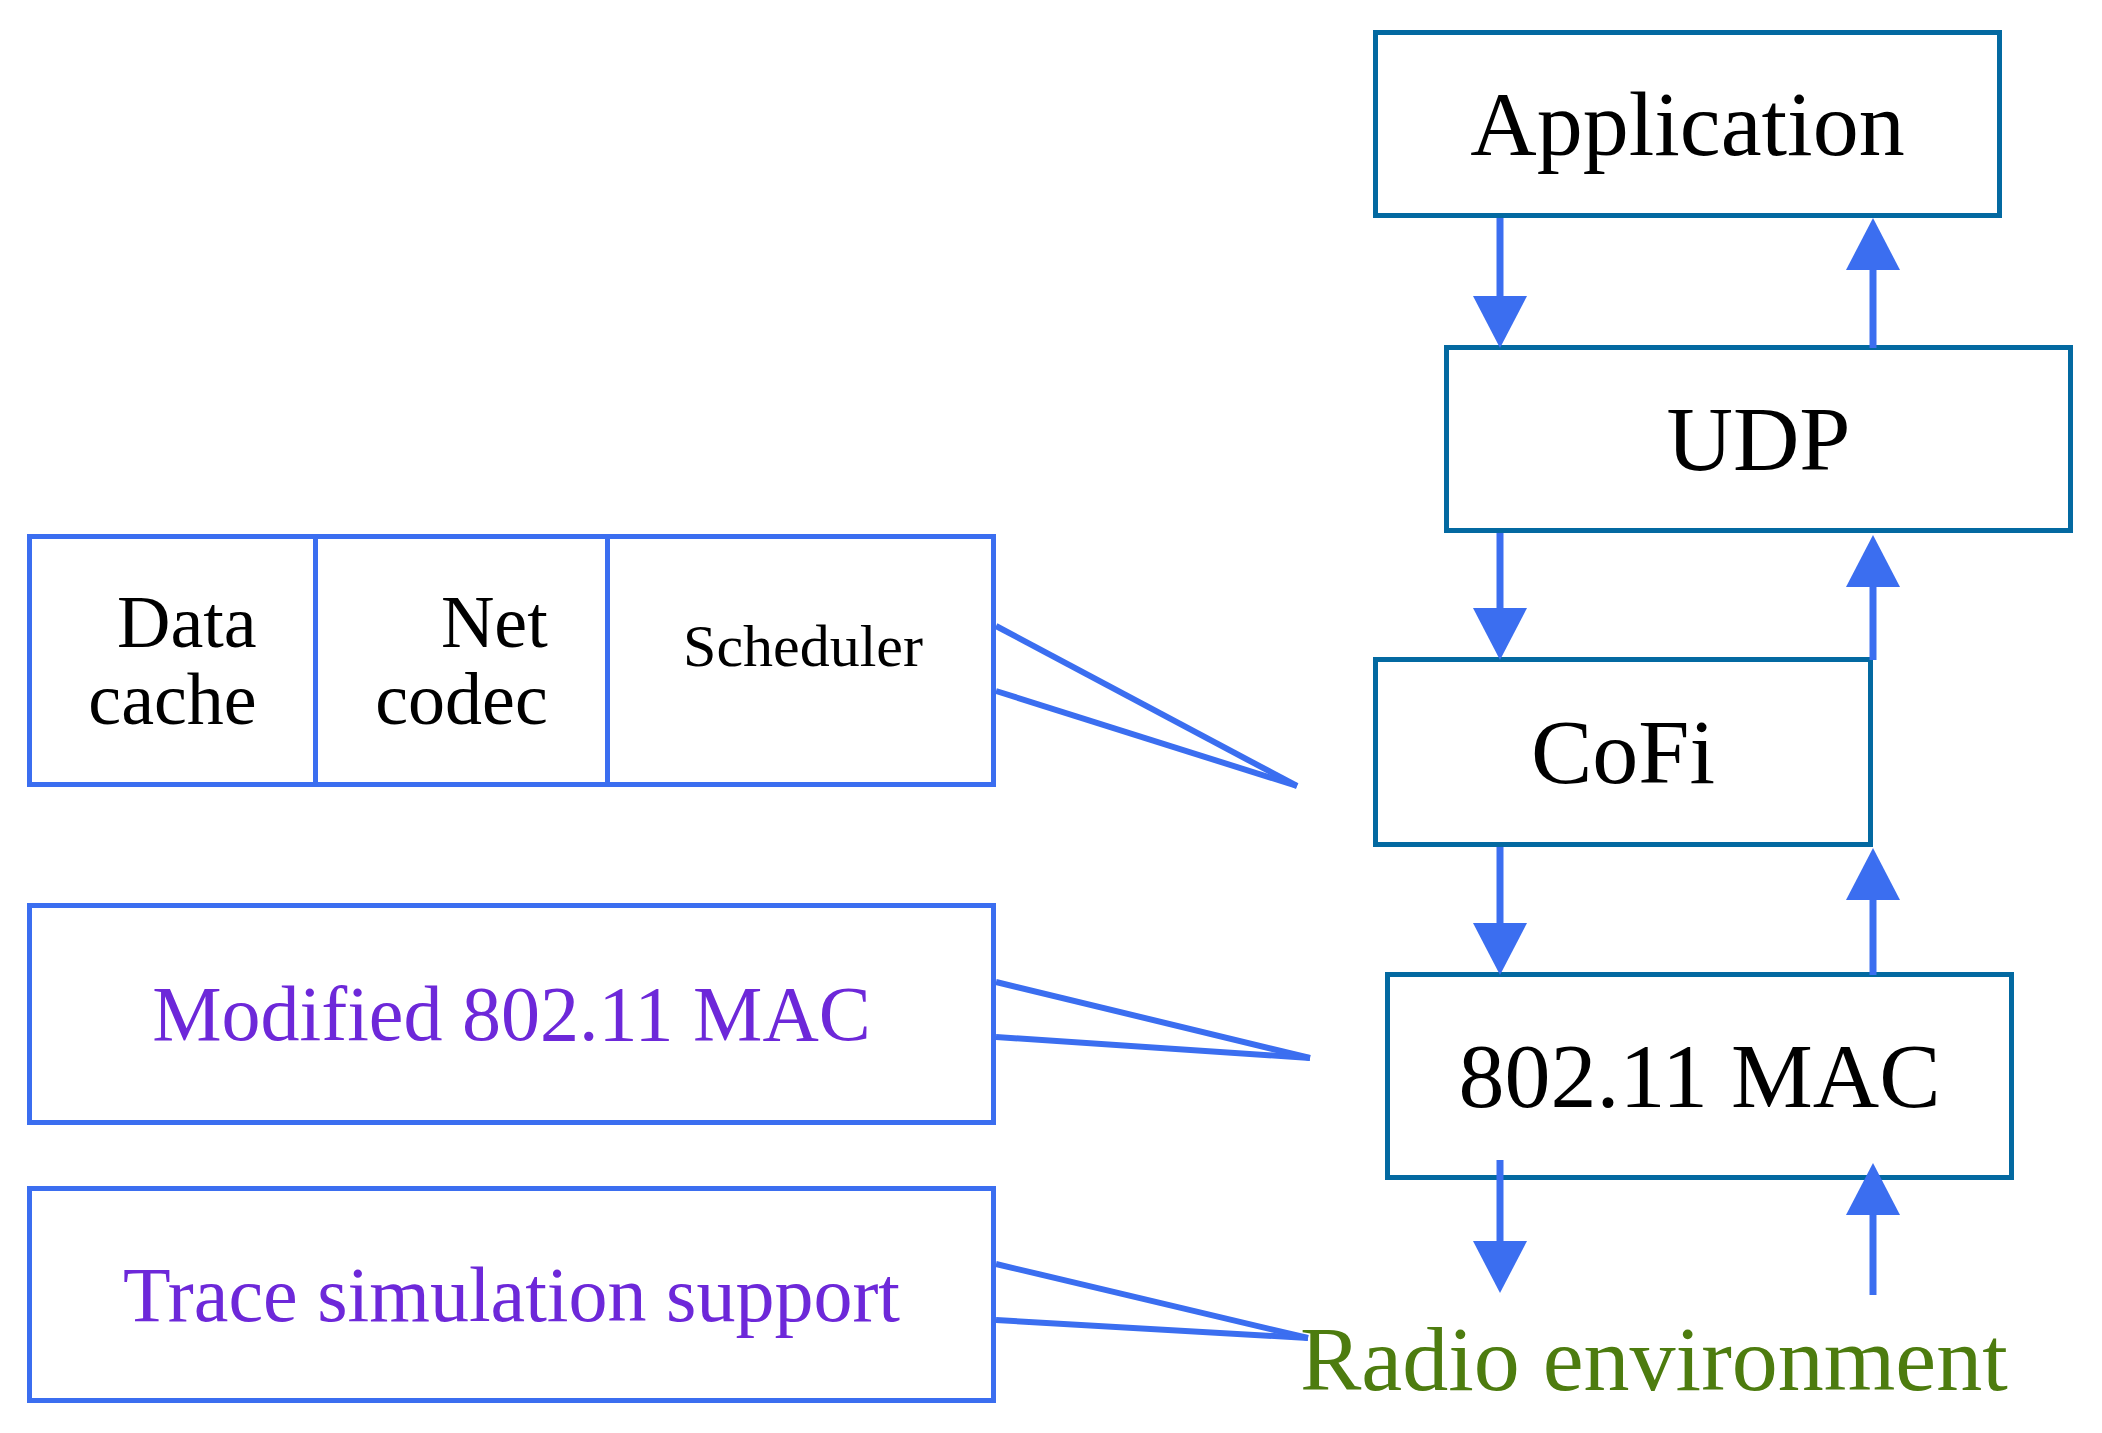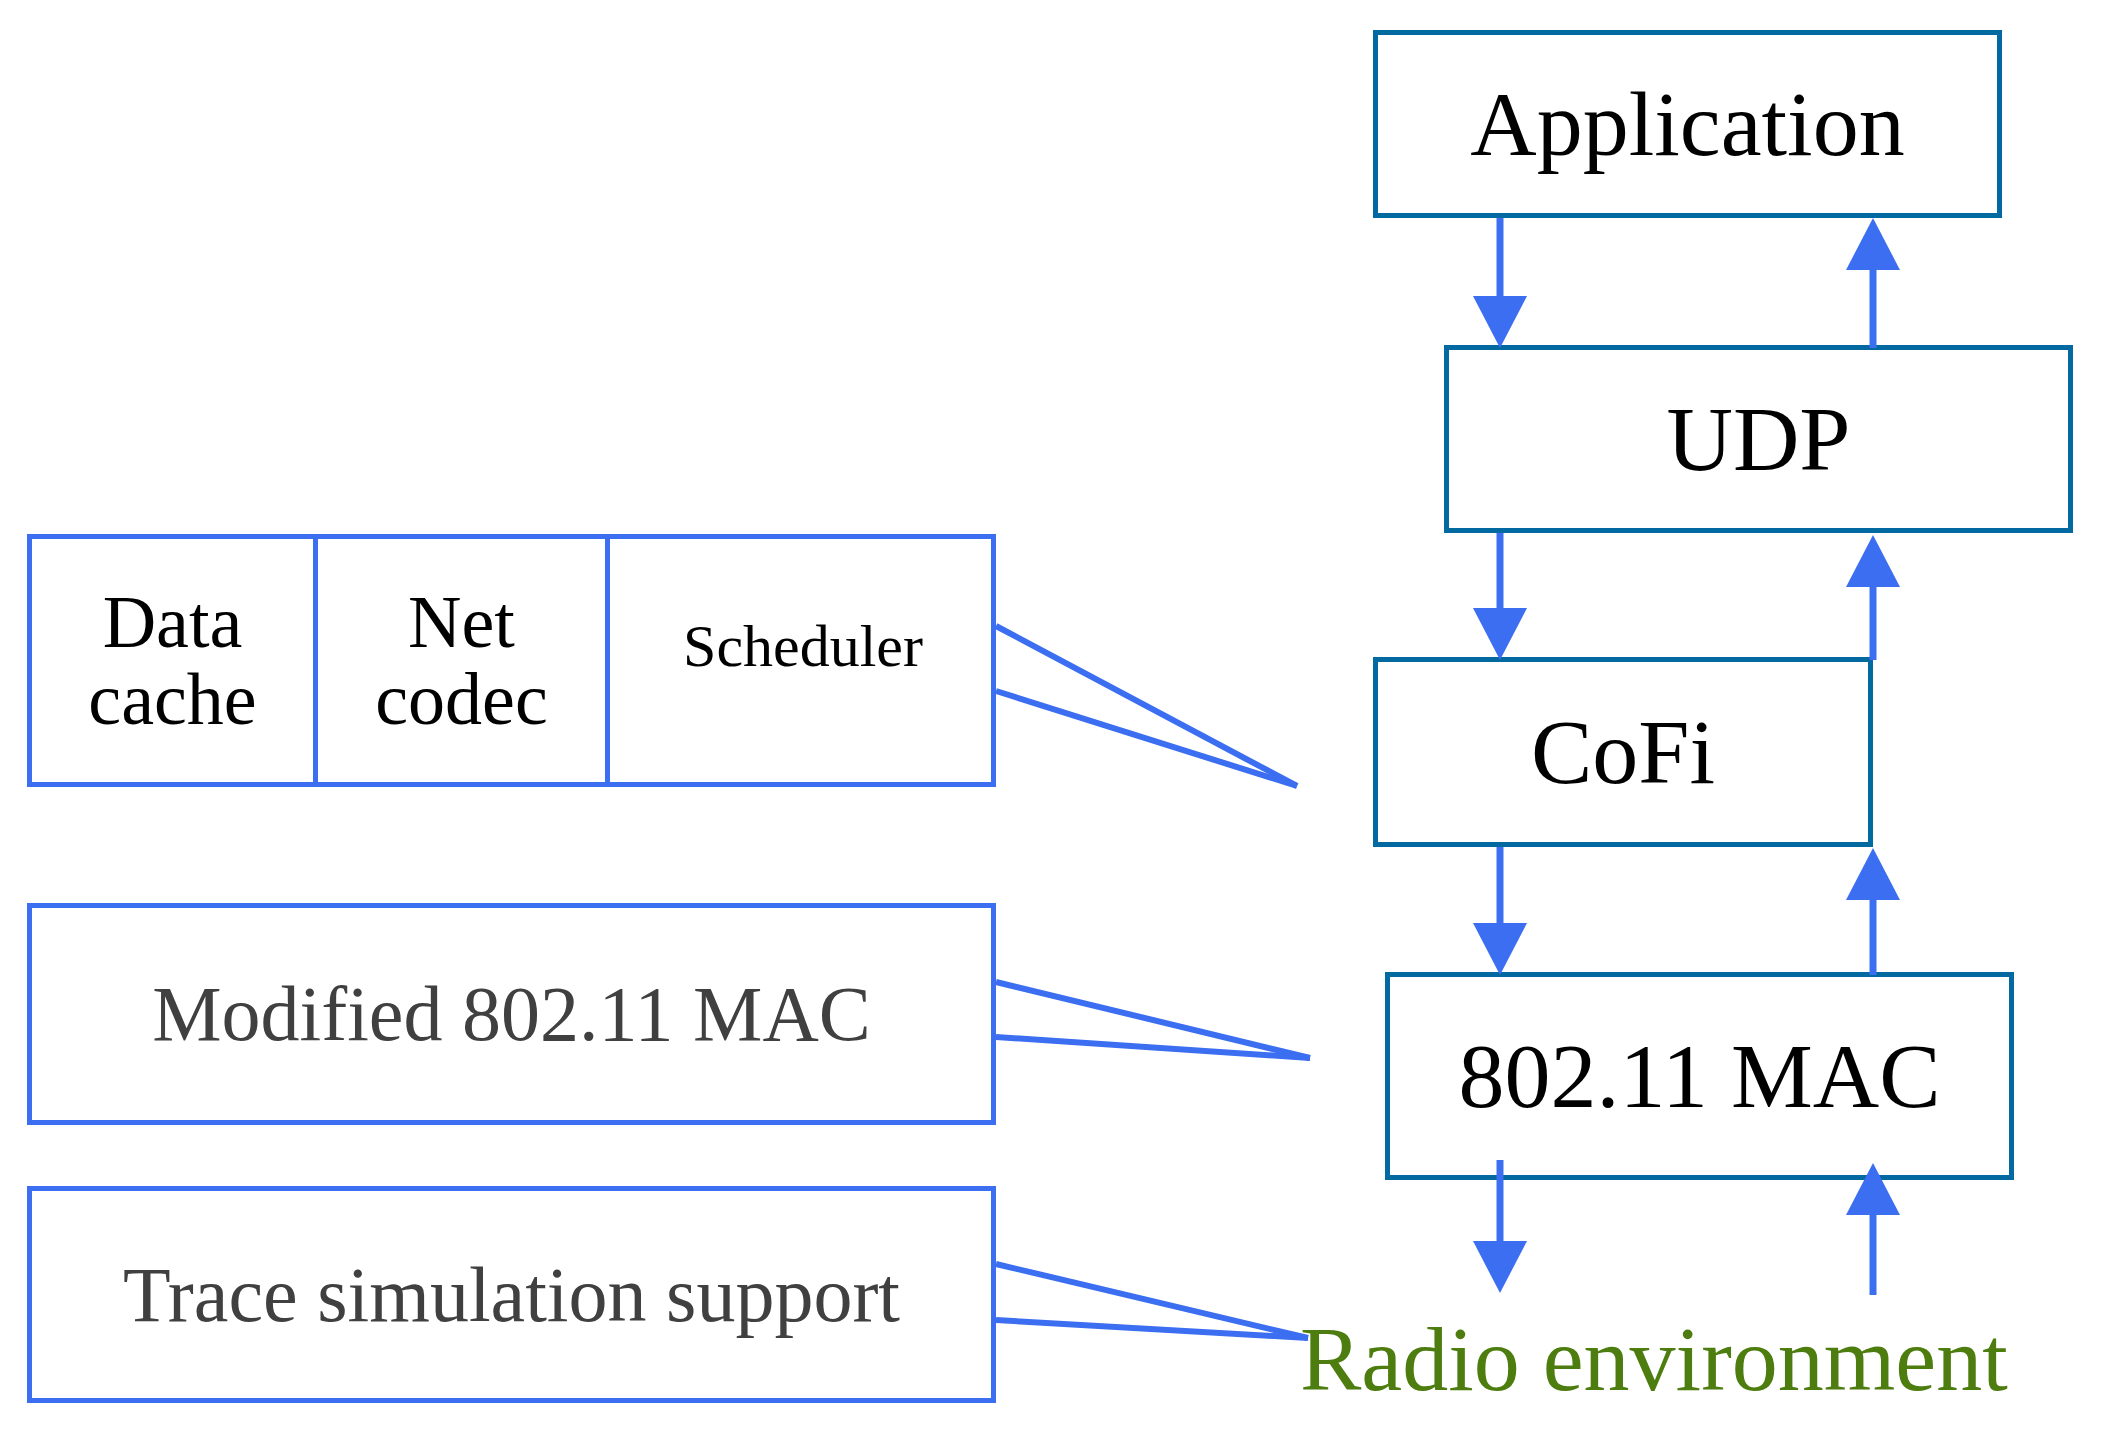--- a/index.html
+++ b/index.html
@@ -31,32 +31,32 @@
     line-height: 1;
     white-space: nowrap;
   }
   .feat-box {
     position: absolute;
     box-sizing: border-box;
     border: 5px solid #3b6ef0;
     background: #ffffff;
     display: flex;
     align-items: center;
-    color: #404040;
+    color: #6d28d9;
     font-family: "Liberation Serif", "DejaVu Serif", serif;
     line-height: 1.02;
     white-space: nowrap;
   }
   .feat-cell {
     position: absolute;
     box-sizing: border-box;
     display: flex;
     align-items: center;
     justify-content: center;
-    text-align: center;
+    text-align: right;
     color: #000000;
     font-family: "Liberation Serif", "DejaVu Serif", serif;
     line-height: 1.04;
     white-space: pre-line;
   }
   .divider {
     position: absolute;
     width: 5px;
     background: #3b6ef0;
   }

